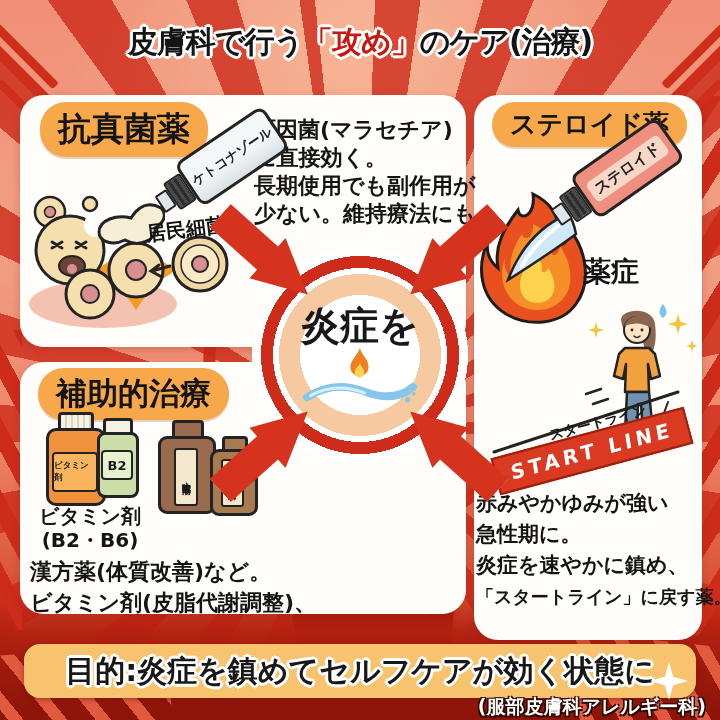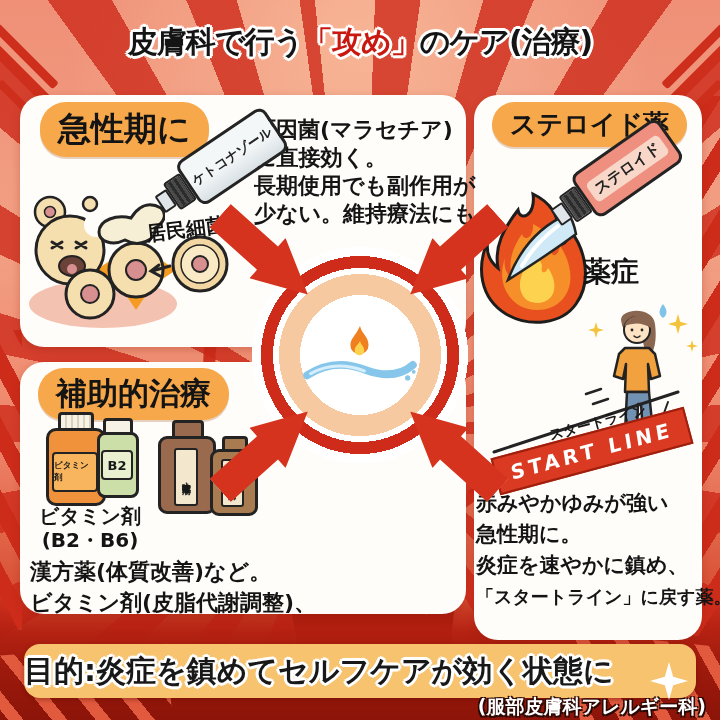--- a/index.html
+++ b/index.html
@@ -126,21 +126,21 @@
     transform:rotate(-15deg);display:flex;align-items:center;justify-content:center;}
   .start-banner span{color:#fff;font-weight:800;font-size:20px;letter-spacing:4px;transform:skewX(-6deg);white-space:nowrap;}
   .start-jp{left:548px;top:414px;font-size:14px;font-weight:700;transform:rotate(-15deg);white-space:nowrap;}
 
   
   .star{background:#f3c33c;clip-path:polygon(50% 0,61% 39%,100% 50%,61% 61%,50% 100%,39% 61%,0 50%,39% 39%);}
   .star-1{left:588px;top:322px;width:16px;height:16px;}
   .star-2{left:668px;top:314px;width:20px;height:20px;}
   .star-3{left:686px;top:340px;width:12px;height:12px;}
   .banner{left:24px;top:644px;width:672px;height:54px;background:#f8c36f;border-radius:16px;
-    display:flex;align-items:center;justify-content:flex-start;box-shadow:0 2px 5px rgba(90,10,4,.4);}
+    display:flex;align-items:center;justify-content:center;box-shadow:0 2px 5px rgba(90,10,4,.4);}
   .banner span{font-size:30px;font-weight:900;white-space:nowrap;}
   .banner-star{left:650px;top:662px;width:38px;height:38px;background:#fff;
     clip-path:polygon(50% 0,61% 39%,100% 50%,61% 61%,50% 100%,39% 61%,0 50%,39% 39%);}
   .credit{left:0;top:694px;width:706px;text-align:right;font-size:19px;font-weight:800;color:#fff;
     text-shadow:-1.5px -1.5px 0 #2a0a05,1.5px -1.5px 0 #2a0a05,-1.5px 1.5px 0 #2a0a05,1.5px 1.5px 0 #2a0a05;}
   svg{display:block;}
 </style>
 </head>
 <body>
 
@@ -163,21 +163,21 @@
   <div class="abs claw claw-tr3"></div>
 
   <div class="abs panel panel-tl"></div>
   <div class="abs panel panel-bl"></div>
   <div class="abs panel panel-r"></div>
 
   <div class="abs title outl">
     <span>皮膚科で行う</span><span class="red">「攻め」</span><span>のケア(治療)</span>
   </div>
 
-  <div class="abs pill pill-antifungal">急性期に</div>
+  <div class="abs pill pill-antifungal">抗真菌薬</div>
   <div class="abs pill pill-steroid">ステロイド薬</div>
   <div class="abs pill pill-supportive">補助的治療</div>
 
   <div class="abs desc desc-antifungal">
     <div>原因菌(マラセチア)</div>
     <div>に直接効く。</div>
     <div>長期使用でも副作用が</div>
     <div>少ない。維持療法にも。</div>
   </div>
 
@@ -288,20 +288,21 @@
   <div class="abs caption cap-vitamin">
     <div>ビタミン剤</div>
     <div>(B2・B6)</div>
   </div>
   <div class="abs desc desc-supportive">
     <div>漢方薬(体質改善)など。</div>
     <div>ビタミン剤(皮脂代謝調整)、</div>
   </div>
 
   <div class="abs circle">
+    <div class="l1">炎症を</div>
     <div class="l2">
       <svg width="26" height="32" viewBox="0 0 24 30">
         <path d="M12 0 C14 8 20 10 20 18 A8.5 8.5 0 0 1 3 18 C3 12 8 9 12 0 Z" fill="#ef7f1f"></path>
         <path d="M12 14 C13 18 16 19 16 23 A4.5 4.5 0 0 1 7 23 C7 19 10 18 12 14 Z" fill="#fcd24e"></path>
       </svg>
     </div>
     <svg width="130" height="26" viewBox="0 0 130 30">
       <path d="M4 20 C28 4 52 6 72 14 C94 22 112 20 126 8" stroke="#85c6ea" stroke-width="9" fill="none" stroke-linecap="round"></path>
       <path d="M8 18 C30 6 52 8 70 15" stroke="#d6eefa" stroke-width="3.5" fill="none" stroke-linecap="round"></path>
       <circle cx="120" cy="23" r="3" fill="#85c6ea"></circle>

